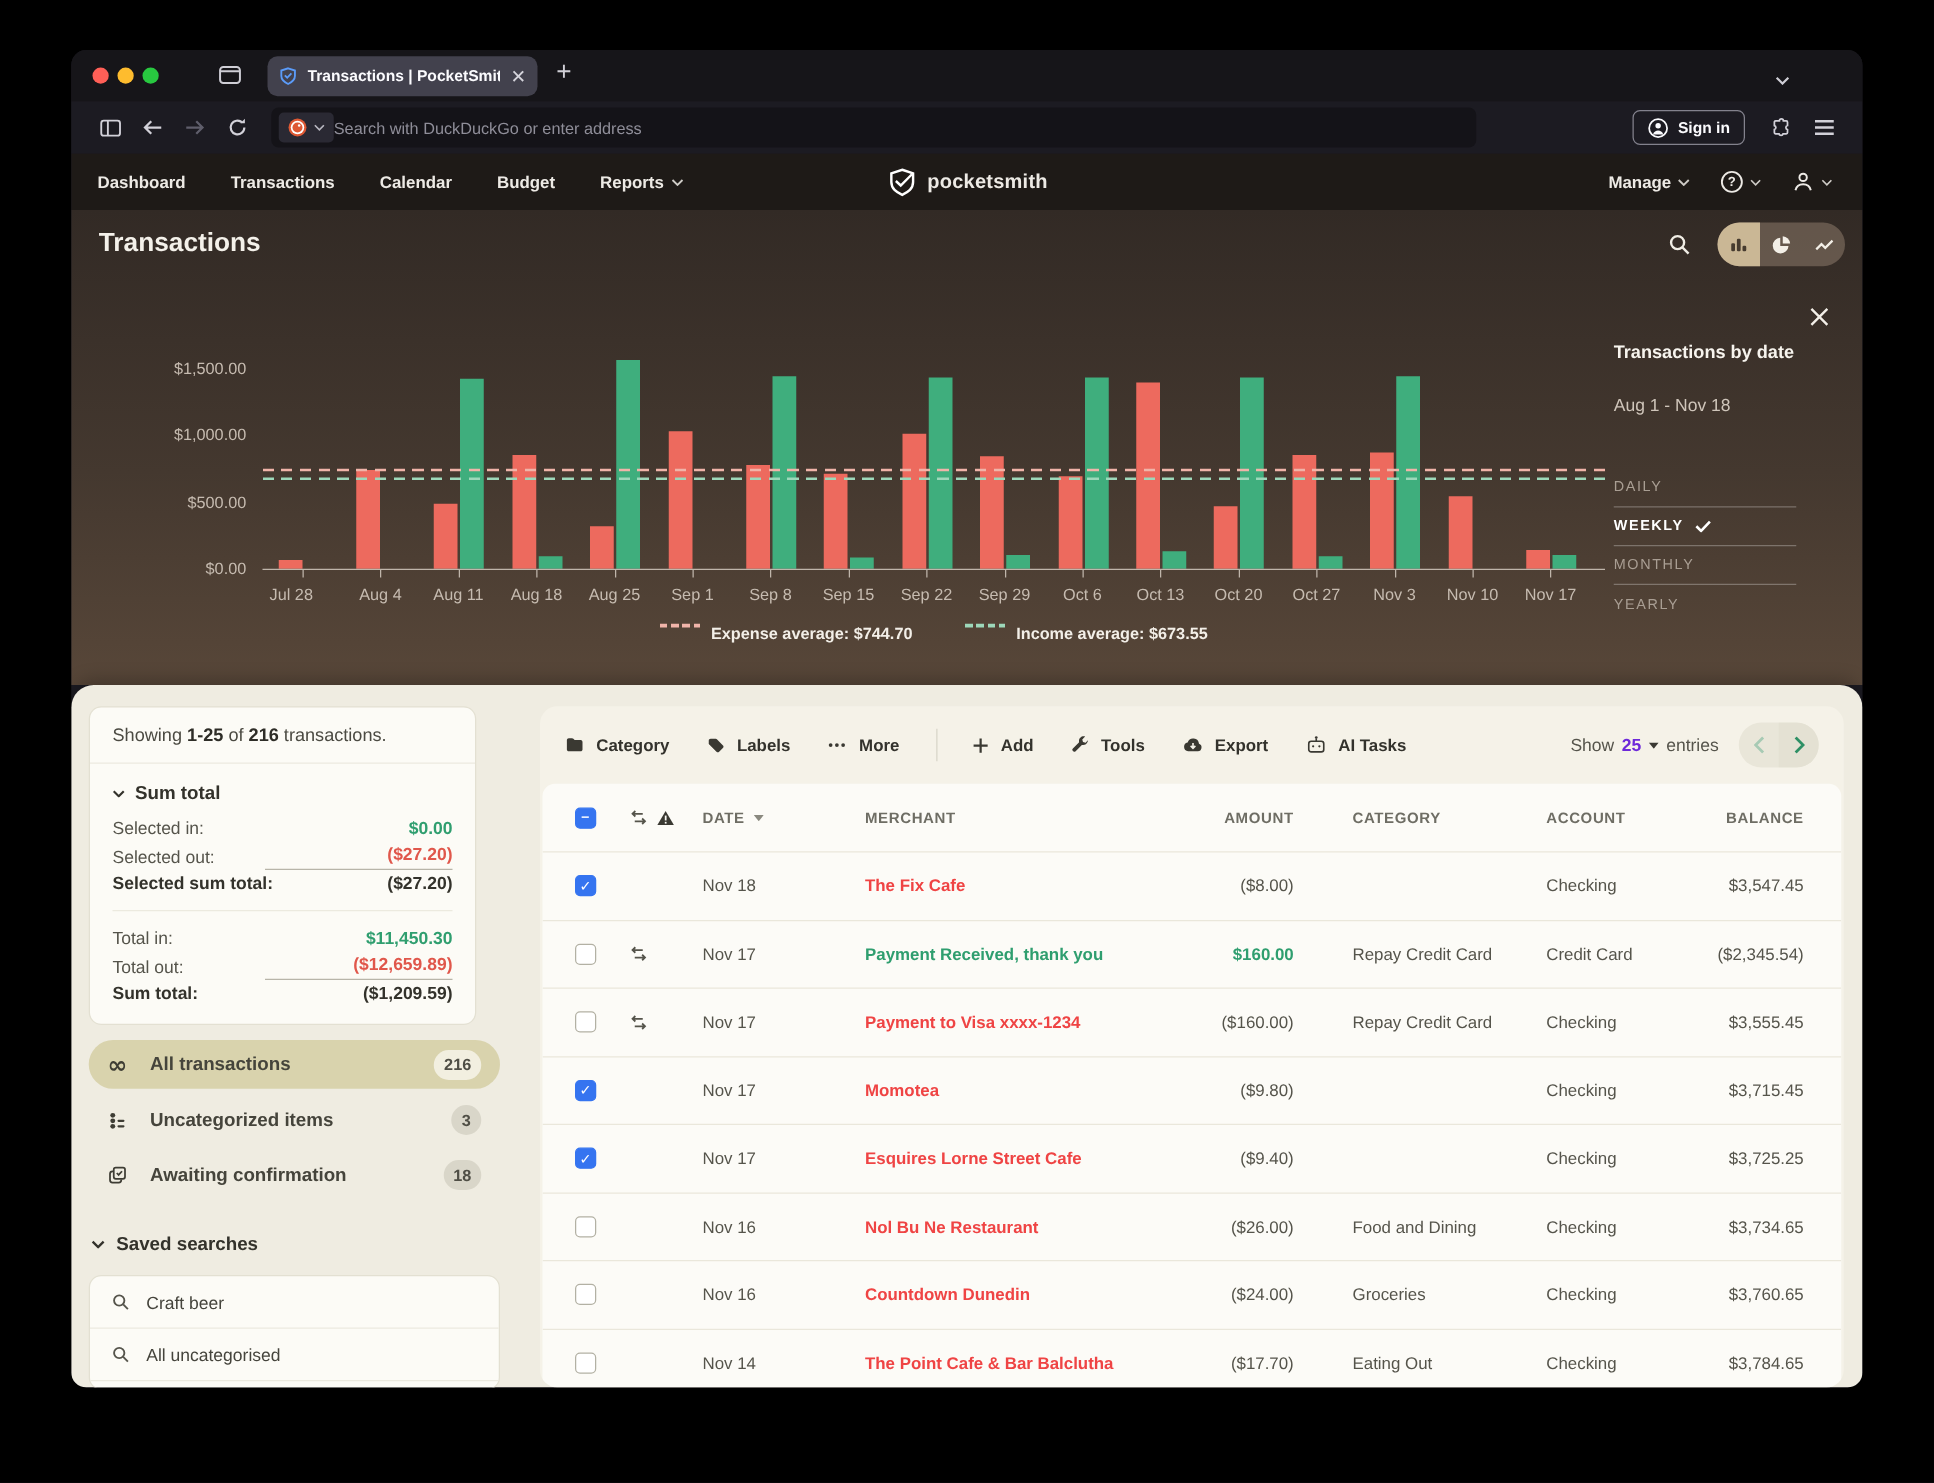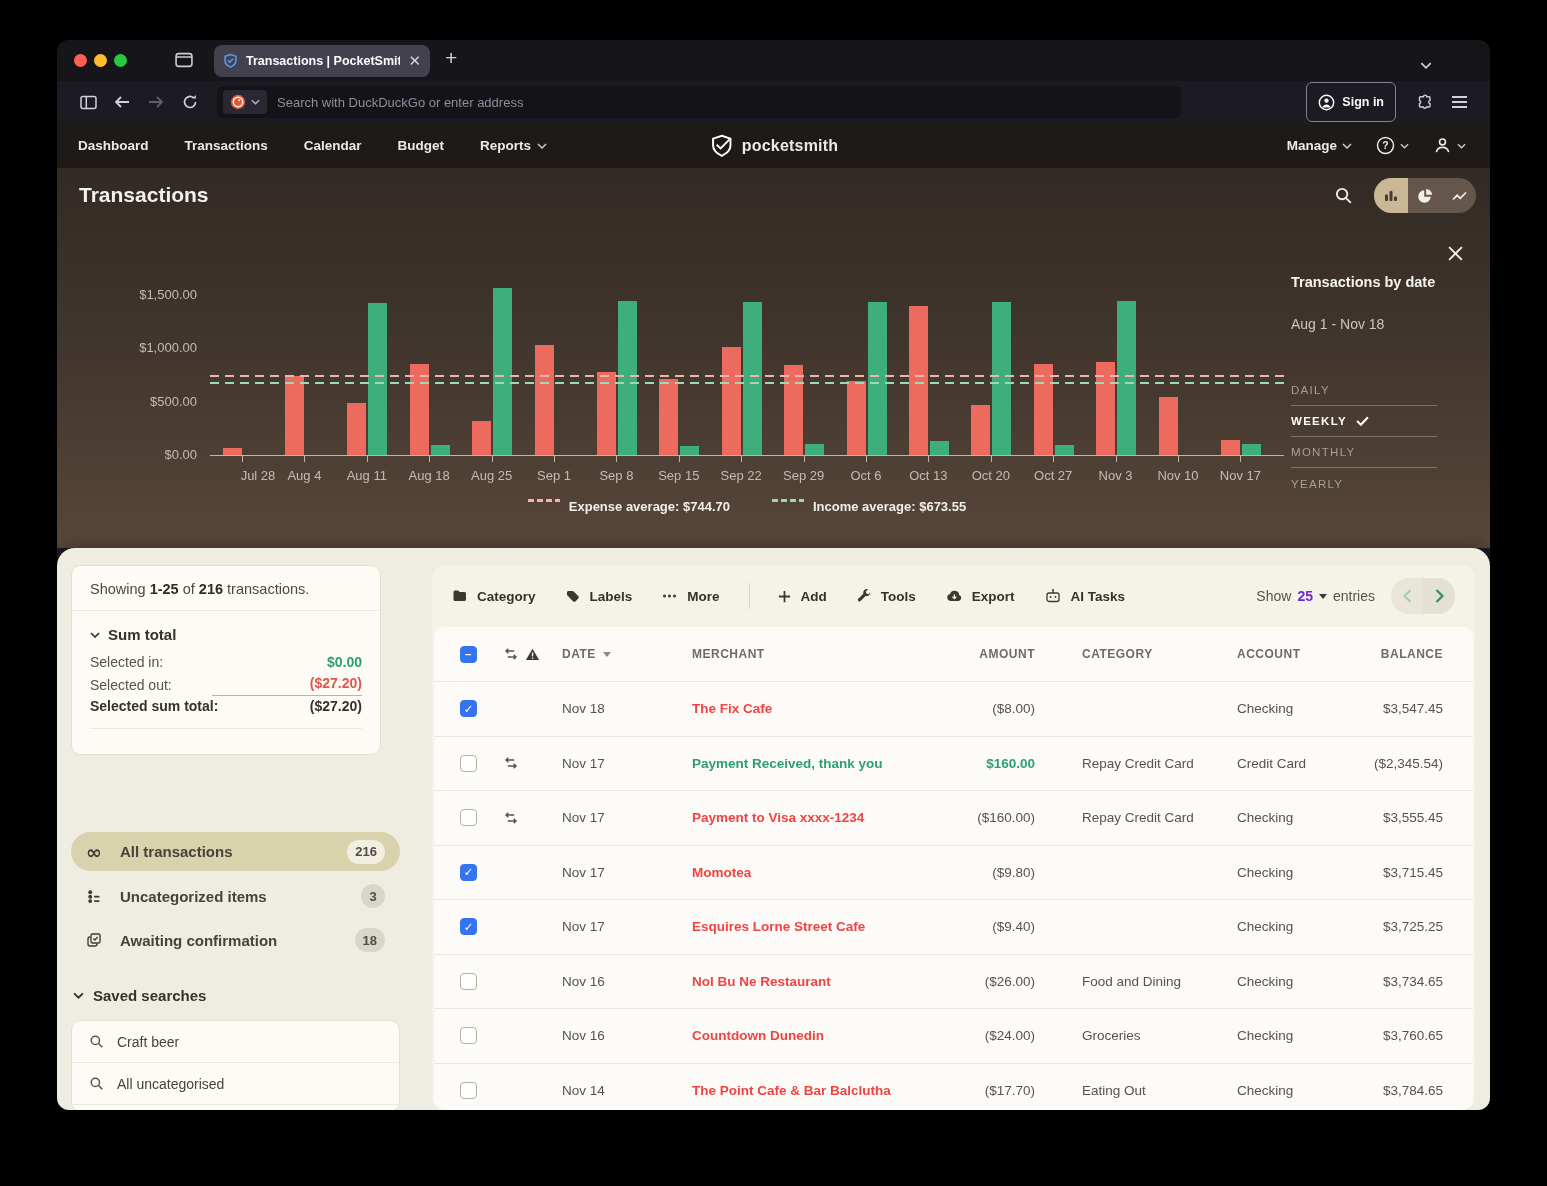--- a/index.html
+++ b/index.html
@@ -18,22 +18,22 @@
   .tab-title { flex:1; white-space:nowrap; overflow:hidden; }
   .tab-close { color:#d5d4dc; font-size:15px; font-weight:400; }
   .newtab { position:absolute; left:388px; top:6px; color:#d0cfd6; font-size:21px; font-weight:300; }
   .tabs-chev { position:absolute; right:58px; top:15px; color:#cfced6; }
   .btoolbar { height:42px; background:#1c1b22; display:flex; align-items:center; padding:0 14px; }
   .bicon { width:34px; height:30px; display:flex; align-items:center; justify-content:center; color:#d2d1d9; }
   .bicon.dim { color:#5f5e6b; }
   .urlbar { flex:1; height:32px; margin:0 125px 0 10px; background:#141318; border-radius:6px;
     display:flex; align-items:center; padding:0 6px; }
   .engine-pill { height:24px; background:#2a2933; border-radius:4px; display:flex; align-items:center; gap:5px; padding:0 7px; color:#b9b8c1; }
-  .url-ph { margin-left:10px; color:#8f8e99; font-size:13px; }
-  .signin { height:40px; border:1px solid #83828d; border-radius:6px; display:flex; align-items:center;
+  .url-ph { margin-left:0; color:#8f8e99; font-size:13px; }
+  .signin { height:28px; border:1px solid #83828d; border-radius:6px; display:flex; align-items:center;
     gap:7px; padding:0 11px; color:#fbfbfe; font-size:12.5px; font-weight:700; margin-right:12px; }
   .hamb span { display:block; width:15px; height:1.8px; background:#d2d1d9; margin:3px 0; }
 
   
   .psnav { position:relative; height:45px; background:#1e1a17; display:flex; align-items:center;
     color:#edeae5; font-size:13.5px; font-weight:700; padding:0 21px; }
   .psnav-item { margin-right:36px; display:flex; align-items:center; gap:6px; }
   .pslogo { position:absolute; left:50%; transform:translateX(-50%); display:flex; align-items:center; gap:8px; font-size:16px; font-weight:600; letter-spacing:.2px; }
   .psnav-right { position:absolute; right:24px; display:flex; align-items:center; gap:24px; }
   .psnav-right .grp { display:flex; align-items:center; gap:5px; }
@@ -375,21 +375,21 @@
         <div class="bar" style="left: 907.1px; height: 153.6px; background: rgb(63, 174, 125);"></div>
         <div class="bar" style="left: 948.5px; height: 57.6px; background: rgb(237, 106, 94);"></div>
         <div class="bar" style="left: 1010.9px; height: 14.9333px; background: rgb(237, 106, 94);"></div>
         <div class="bar" style="left: 1031.9px; height: 10.6667px; background: rgb(63, 174, 125);"></div>
         <div class="avg-line" style="bottom: 78.4347px; background: repeating-linear-gradient(90deg, rgb(240, 180, 169) 0px, rgb(240, 180, 169) 9px, transparent 9px, transparent 15px);"></div>
         <div class="avg-line" style="bottom: 70.8453px; background: repeating-linear-gradient(90deg, rgb(157, 216, 186) 0px, rgb(157, 216, 186) 9px, transparent 9px, transparent 15px);"></div>
       </div>
     <div class="baseline"></div>
     <div id="x-axis">
         <div class="xtick" style="left: 185px;"></div>
-        <div class="xlabel" style="left: 165px; text-align: center;">Jul 28</div>
+        <div class="xlabel" style="left: 140px; text-align: center;">Jul 28</div>
         <div class="xtick" style="left: 247.4px;"></div>
         <div class="xlabel" style="left: 211.4px;">Aug 4</div>
         <div class="xtick" style="left: 309.8px;"></div>
         <div class="xlabel" style="left: 273.8px;">Aug 11</div>
         <div class="xtick" style="left: 372.2px;"></div>
         <div class="xlabel" style="left: 336.2px;">Aug 18</div>
         <div class="xtick" style="left: 434.6px;"></div>
         <div class="xlabel" style="left: 398.6px;">Aug 25</div>
         <div class="xtick" style="left: 497px;"></div>
         <div class="xlabel" style="left: 461px;">Sep 1</div>
@@ -449,20 +449,34 @@
             <div class="sum-row">
               <span class="lbl">Selected out:</span>
               <span class="val out">($27.20)</span>
             </div>
             <div class="sum-row">
               <span class="lbl b">Selected sum total:</span>
               <span class="val total">($27.20)</span>
             </div>
           </div>
         <div class="sum-div"></div>
+        <div id="sum-totals">
+            <div class="sum-row">
+              <span class="lbl">Total in:</span>
+              <span class="val in">$11,450.30</span>
+            </div>
+            <div class="sum-row">
+              <span class="lbl">Total out:</span>
+              <span class="val out">($12,659.89)</span>
+            </div>
+            <div class="sum-row">
+              <span class="lbl b">Sum total:</span>
+              <span class="val total">($1,209.59)</span>
+            </div>
+          </div>
       </div>
     </div>
 
     <div class="filters" id="filters">
         <div class="filter-item active">
           <span class="f-icon">
             <span style="font-family:'DejaVu Sans',sans-serif;font-size:19px;font-weight:700;line-height:14px">∞</span>
           </span>
           <span>All transactions</span>
           <span class="badge">216</span>

